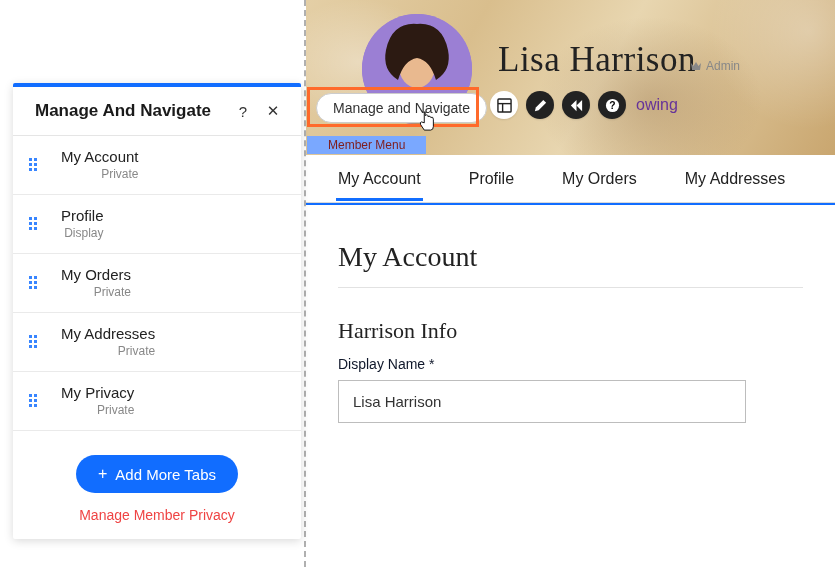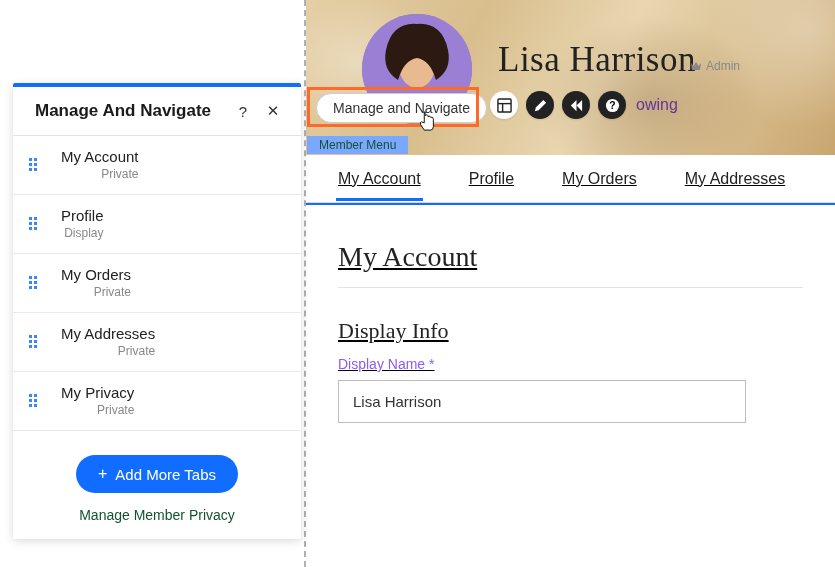--- a/index.html
+++ b/index.html
@@ -87,34 +87,33 @@
     border-radius: 24px;
     padding: 10px 22px;
     font-size: 15px;
     cursor: pointer;
     display: flex;
     align-items: center;
     gap: 8px;
   }
   .add-btn .plus { font-size: 16px; }
   .link {
-    color: #14532d;
+    color: #ef4444;
     font-size: 14px;
     cursor: pointer;
   }
 
   
   .canvas {
     position: absolute;
     left: 304px;
     top: 0;
     right: 0;
     bottom: 0;
     border-left: 2px dashed #b0b0b0;
-    text-decoration: underline;
   }
 
   .hero {
     position: relative;
     height: 155px;
     background: linear-gradient(120deg,#e4cfa6 0%,#d9be8d 30%,#e8d6b0 55%,#c9a66f 100%);
     overflow: hidden;
   }
   .hero::before{
     
@@ -216,23 +215,23 @@
     z-index: 40;
     pointer-events:none;
   }
   .cursor svg{width:18px;height:20px}
 
   .member-menu-tag{
     position:absolute;
     left:1px;
     top:136px;
     background:#7aa8ff;
-    color:#14532d;
+    color:#7f1d1d;
     font-size:12px;
-    padding:2px 12px;
+    padding:2px 21px;
     z-index:22;
   }
 
   
   .topnav {
     display: flex;
     gap: 48px;
     padding: 0 32px;
     border-bottom: 1px solid #d9d9d9;
     height:48px;
@@ -287,21 +286,21 @@
     color: #222;
     margin-bottom: 12px;
   }
   .content .desc {
     font-size: 15px;
     color: #333;
     margin-bottom: 28px;
   }
   .field-label {
     font-size: 14px;
-    color: #8b5cf6;
+    color: #0f172a;
     margin-bottom: 8px;
     margin-top: 12px;
   }
   .text-input {
     width: 408px;
     padding: 12px 14px;
     font-size: 15px;
     border: 1px solid #bdbdbd;
     color: #333;
     background:#fff;
@@ -491,18 +490,18 @@
     <div class="tab active">My Account</div>
     <div class="tab">Profile</div>
     <div class="tab">My Orders</div>
     <div class="tab">My Addresses</div>
   </div>
   <div class="blue-edge"></div>
 
   <div class="content">
     <h1>My Account</h1>
     <hr>
-    <h2>Display Info</h2>
+    <h2>Harrison Info</h2>
     <div class="field-label">Display Name *</div>
     <input class="text-input" value="Lisa Harrison" style="">
   </div>
 
 </div>
 
 </body></html>

